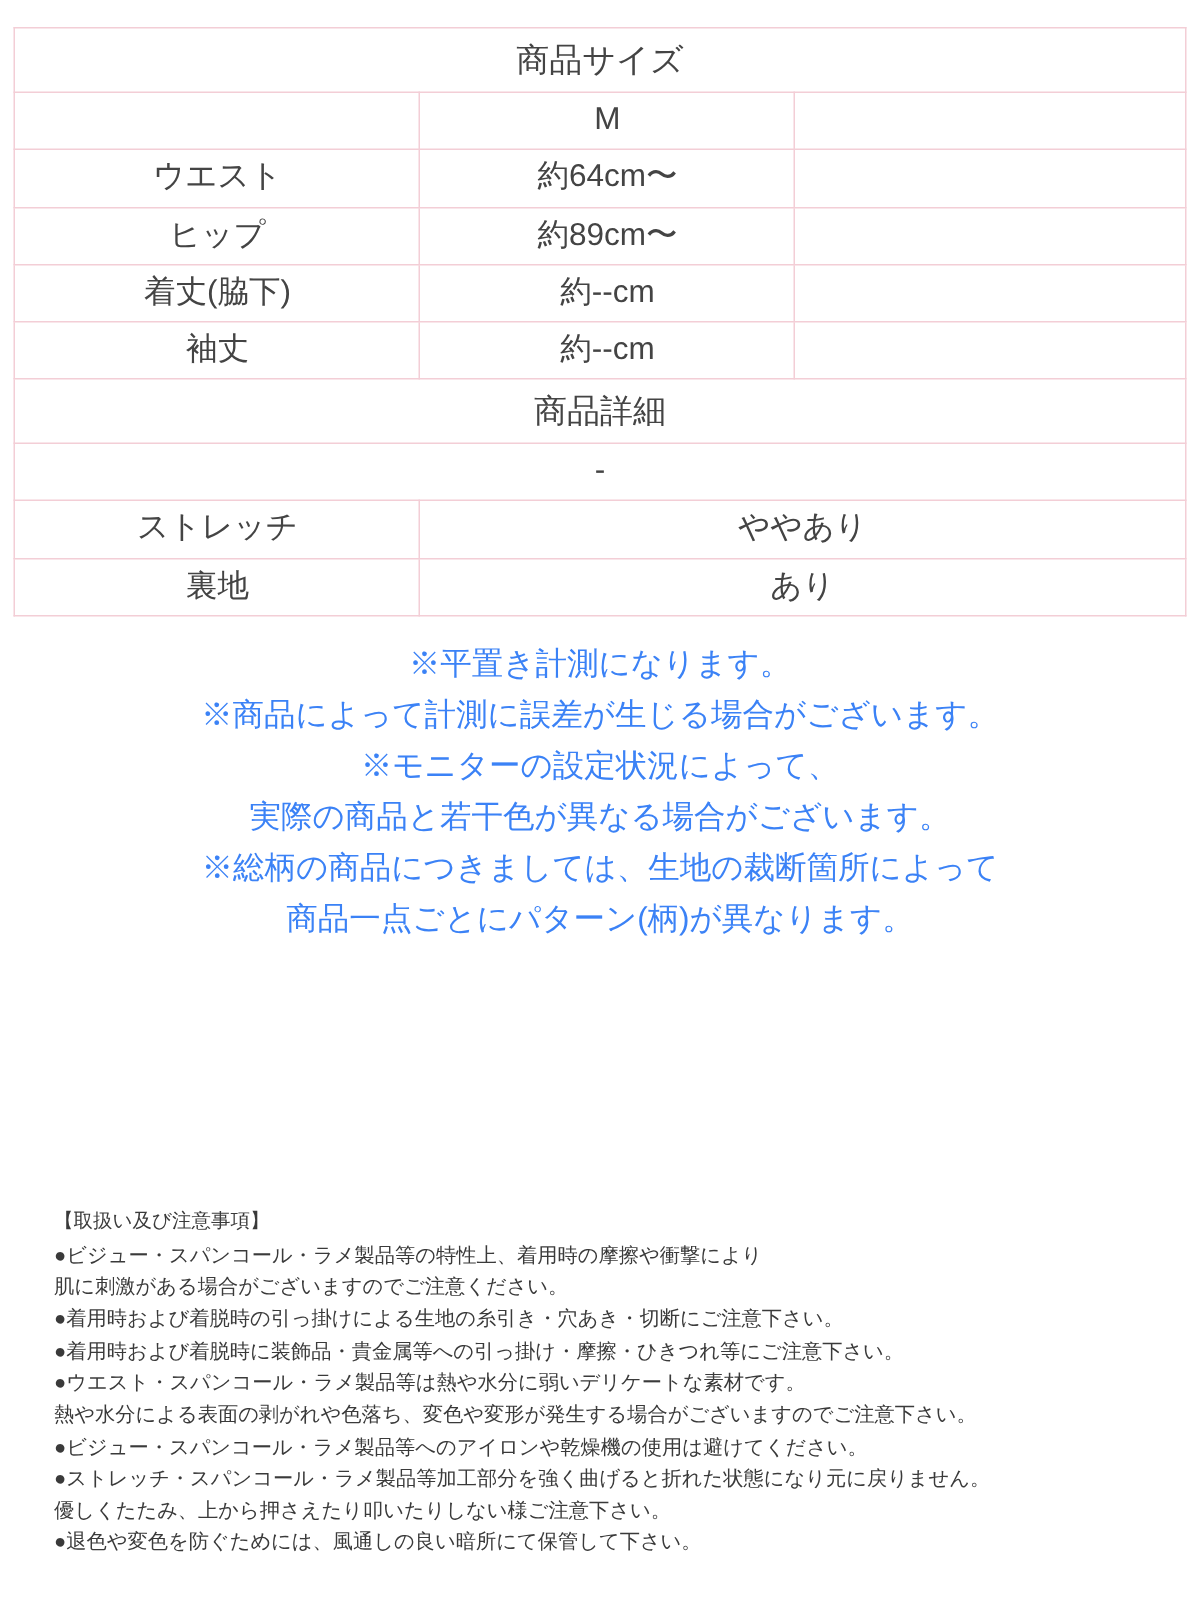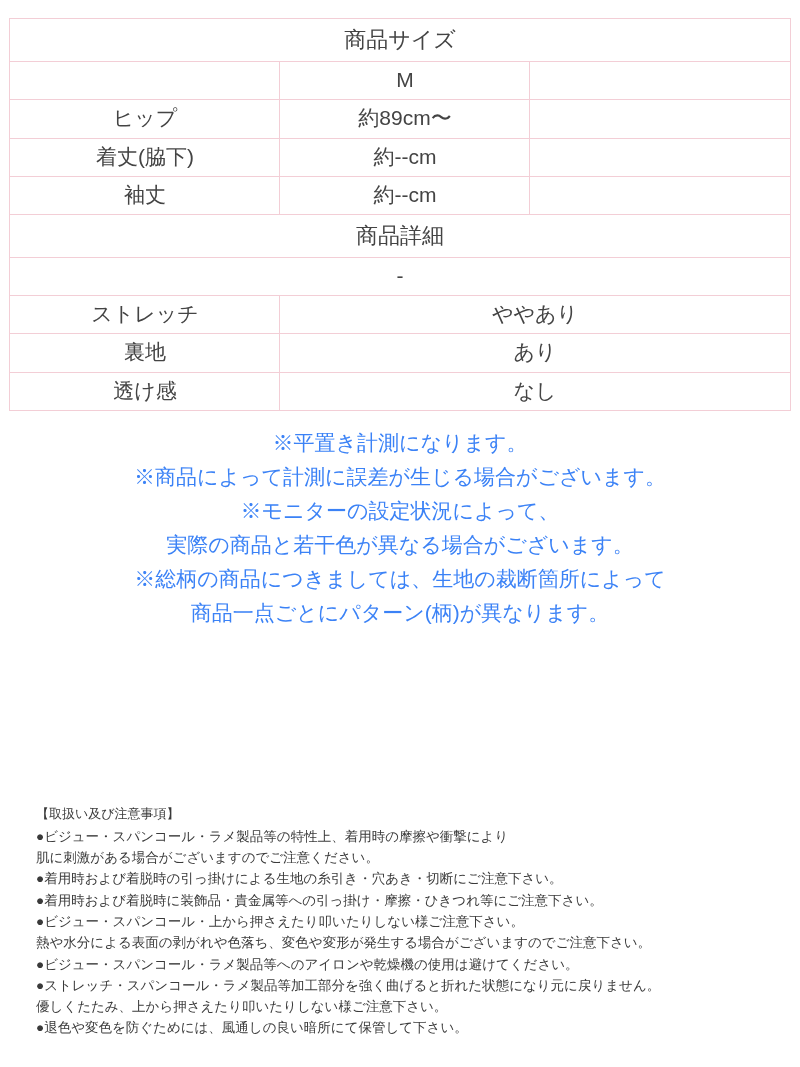--- a/index.html
+++ b/index.html
@@ -86,20 +86,25 @@
       <tr>
         <td class="head-full" colspan="3">商品サイズ</td>
       </tr>
       <tr>
         <td>&nbsp;</td>
         <td>M</td>
         <td>&nbsp;</td>
       </tr>
 
       <tr>
+        <td>ウエスト</td>
+        <td>約64cm〜</td>
+        <td>&nbsp;</td>
+      </tr>
+      <tr>
         <td>ヒップ</td>
         <td>約89cm〜</td>
         <td>&nbsp;</td>
       </tr>
       <tr>
         <td>着丈(脇下)</td>
         <td>約--cm</td>
         <td>&nbsp;</td>
       </tr>
       <tr>
@@ -116,43 +121,39 @@
       </tr>
 
       <tr>
         <td>ストレッチ</td>
         <td colspan="2">ややあり</td>
       </tr>
       <tr>
         <td>裏地</td>
         <td colspan="2">あり</td>
       </tr>
-      <tr>
-        <td>透け感</td>
-        <td colspan="2">なし</td>
-      </tr>
     </tbody>
   </table>
 
   <div class="notes">
     <div>※平置き計測になります。</div>
     <div>※商品によって計測に誤差が生じる場合がございます。</div>
     <div>※モニターの設定状況によって、</div>
     <div>実際の商品と若干色が異なる場合がございます。</div>
     <div>※総柄の商品につきましては、生地の裁断箇所によって</div>
     <div>商品一点ごとにパターン(柄)が異なります。</div>
   </div>
 
   <div class="care">
     <div class="care-title">【取扱い及び注意事項】</div>
     <div>●ビジュー・スパンコール・ラメ製品等の特性上、着用時の摩擦や衝撃により</div>
     <div>肌に刺激がある場合がございますのでご注意ください。</div>
     <div>●着用時および着脱時の引っ掛けによる生地の糸引き・穴あき・切断にご注意下さい。</div>
     <div>●着用時および着脱時に装飾品・貴金属等への引っ掛け・摩擦・ひきつれ等にご注意下さい。</div>
-    <div>●ビジュー・スパンコール・上から押さえたり叩いたりしない様ご注意下さい。</div>
+    <div>●ウエスト・スパンコール・ラメ製品等は熱や水分に弱いデリケートな素材です。</div>
     <div>熱や水分による表面の剥がれや色落ち、変色や変形が発生する場合がございますのでご注意下さい。</div>
     <div>●ビジュー・スパンコール・ラメ製品等へのアイロンや乾燥機の使用は避けてください。</div>
     <div>●ストレッチ・スパンコール・ラメ製品等加工部分を強く曲げると折れた状態になり元に戻りません。</div>
     <div>優しくたたみ、上から押さえたり叩いたりしない様ご注意下さい。</div>
     <div>●退色や変色を防ぐためには、風通しの良い暗所にて保管して下さい。</div>
   </div>
 
 </div>
 
 </body></html>

